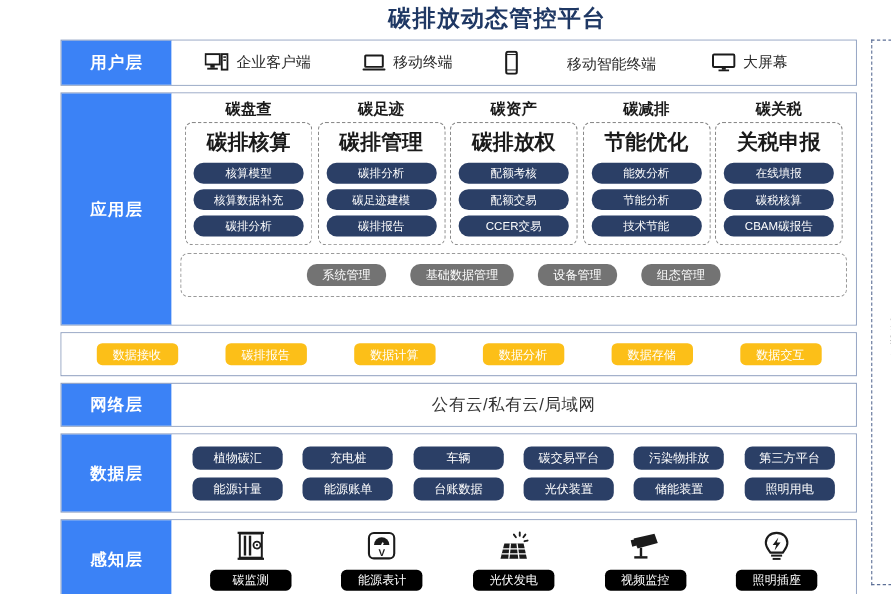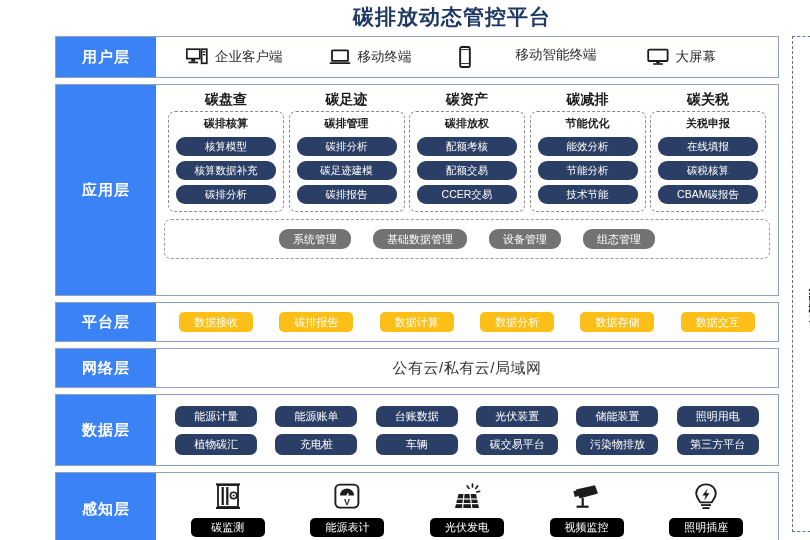--- a/index.html
+++ b/index.html
@@ -44,21 +44,21 @@
     flex:1 1 auto;
     display:flex;align-items:center;
     box-sizing:border-box;
     background:#ffffff;
   }
 
   
   .user-layer{height:42px;}
   .user-body{padding:0 6px;justify-content:flex-start;gap:0;}
   .user-item{
-    display:flex;align-items:flex-start;gap:7px;
+    display:flex;align-items:flex-end;gap:7px;
     font-size:13.5px;color:#2a2a2a;
     padding:0 6px;
   }
   .user-item:nth-child(1){margin-left:18px;}
   .user-item:nth-child(2){margin-left:34px;}
   .user-item:nth-child(3){margin-left:34px;gap:44px;}
   .user-item:nth-child(4){margin-left:38px;}
   .ico{display:inline-block;line-height:0;}
 
   
@@ -78,21 +78,21 @@
   }
   .group-box{
     width:116px;
     border:1px dashed #8a8a8a;
     border-radius:7px;
     padding:4px 7px 7px 7px;
     box-sizing:border-box;
     display:flex;flex-direction:column;align-items:center;gap:5px;
   }
   .group-sub{
-    font-size:11px;font-weight:bold;color:#1b1b1b;
+    font-size:19px;font-weight:bold;color:#1b1b1b;
     margin-bottom:1px;
   }
   .pill{
     display:flex;align-items:center;justify-content:center;
     background:#2b3f66;color:#ffffff;
     border-radius:9px;
     font-size:10.5px;
     height:19px;
     width:100%;
     box-sizing:border-box;
@@ -306,21 +306,20 @@
           <div class="mgmt-pill">系统管理</div>
           <div class="mgmt-pill">基础数据管理</div>
           <div class="mgmt-pill">设备管理</div>
           <div class="mgmt-pill">组态管理</div>
         </div>
 
       </div>
     </div>
 
     <div class="layer plat-layer">
-      <div class="layer-label">平台层</div>
       <div class="layer-body plat-body">
         <div class="ypill">数据接收</div>
         <div class="ypill">碳排报告</div>
         <div class="ypill">数据计算</div>
         <div class="ypill">数据分析</div>
         <div class="ypill">数据存储</div>
         <div class="ypill">数据交互</div>
       </div>
     </div>
 
@@ -328,34 +327,34 @@
       <div class="layer-label">网络层</div>
       <div class="layer-body net-body">
         <div class="net-text">公有云/私有云/局域网</div>
       </div>
     </div>
 
     <div class="layer data-layer">
       <div class="layer-label">数据层</div>
       <div class="layer-body data-body">
         <div class="data-row">
+          <div class="dpill">植物碳汇</div>
+          <div class="dpill">充电桩</div>
+          <div class="dpill">车辆</div>
+          <div class="dpill">碳交易平台</div>
+          <div class="dpill">污染物排放</div>
+          <div class="dpill">第三方平台</div>
+        </div>
+        <div class="data-row">
           <div class="dpill">能源计量</div>
           <div class="dpill">能源账单</div>
           <div class="dpill">台账数据</div>
           <div class="dpill">光伏装置</div>
           <div class="dpill">储能装置</div>
           <div class="dpill">照明用电</div>
-        </div>
-        <div class="data-row">
-          <div class="dpill">植物碳汇</div>
-          <div class="dpill">充电桩</div>
-          <div class="dpill">车辆</div>
-          <div class="dpill">碳交易平台</div>
-          <div class="dpill">污染物排放</div>
-          <div class="dpill">第三方平台</div>
         </div>
       </div>
     </div>
 
     <div class="layer per-layer">
       <div class="layer-label">感知层</div>
       <div class="layer-body per-body">
 
         <div class="per-item">
           <div class="per-icon">

